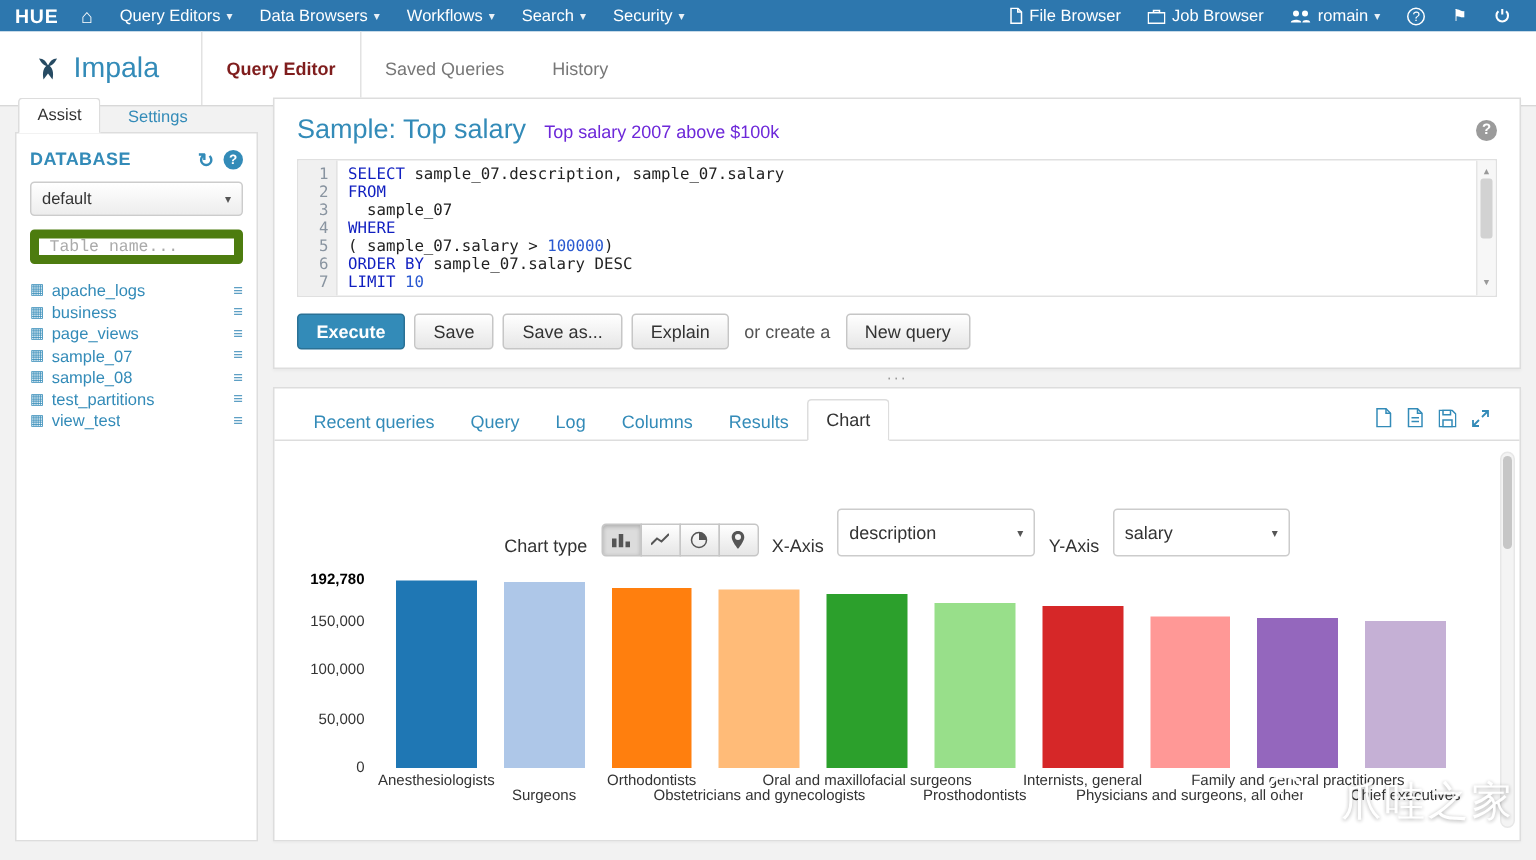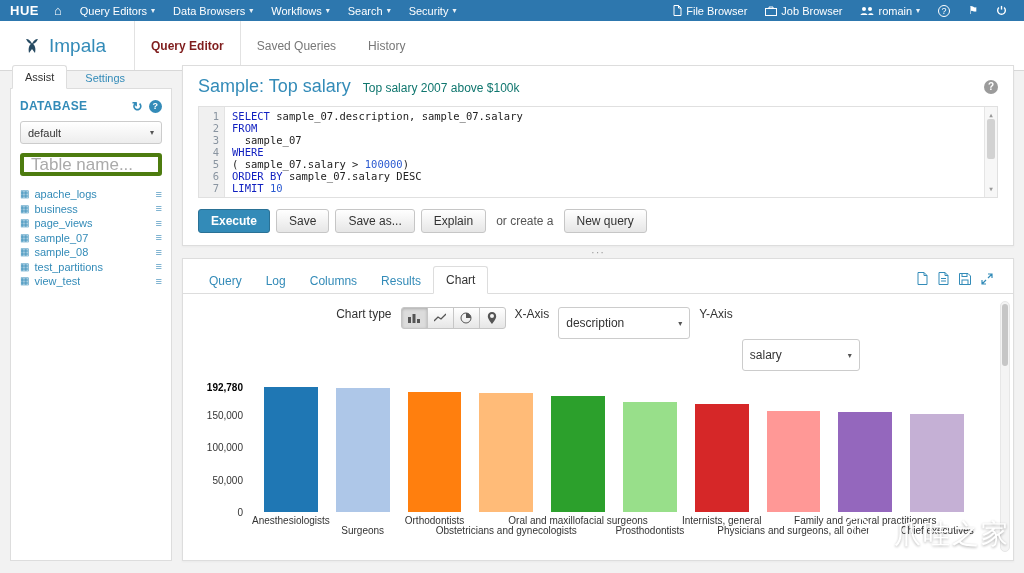--- a/index.html
+++ b/index.html
@@ -33,35 +33,35 @@
   .side-tab{font-size:11px;padding:5px 12px;cursor:pointer;}
   .side-tab.active{background:#fff;border:1px solid #ddd;border-bottom:1px solid #fff;border-radius:3px 3px 0 0;color:#333;}
   .side-tab.link{color:#338bb8;padding:5px 2px;}
   .sidebar-panel{flex:1;background:#fff;border:1px solid #ddd;padding:10px 9px;}
   .db-header{display:flex;align-items:center;color:#338bb8;font-weight:bold;font-size:12px;letter-spacing:.3px;margin-bottom:8px;}
   .db-header .sp{flex:1;}
   .icon-refresh{color:#338bb8;font-size:13px;margin-right:6px;cursor:pointer;line-height:1;}
   .circle-help{width:13px;height:13px;background:#338bb8;color:#fff;border-radius:50%;font-size:9px;font-weight:bold;display:flex;align-items:center;justify-content:center;cursor:pointer;}
   .control-select{height:23px;border:1px solid #ccc;border-radius:3px;background:linear-gradient(#fff,#ededed);display:flex;align-items:center;padding:0 7px;font-size:11px;color:#333;margin-bottom:9px;cursor:pointer;}
   .control-select .sel-caret{margin-left:auto;color:#555;font-size:8px;}
-  .table-filter{width:100%;height:23px;border:4px solid #4d7c0f;border-radius:3px;padding:0 7px;font-size:17px;color:#555;margin-bottom:11px;font-family:Liberation Sans, sans-serif;}
+  .table-filter{width:100%;height:23px;border:6px solid #4d7c0f;border-radius:3px;padding:0 7px;font-size:11px;color:#555;margin-bottom:11px;font-family:Liberation Mono, monospace;}
   .table-filter::placeholder{color:#aaa;}
   .table-row{display:flex;align-items:center;gap:5px;height:14.5px;font-size:11px;color:#338bb8;cursor:pointer;}
   .table-row .ticon{font-size:10px;line-height:1;}
   .table-row .tname{white-space:nowrap;overflow:hidden;}
   .table-row .cicon{margin-left:auto;color:#5d9fc4;font-size:11px;line-height:1;cursor:pointer;}
 
   
   .panel{background:#fff;border:1px solid #ddd;box-shadow:0 1px 2px rgba(0,0,0,.04);}
 
   
   .query-panel{padding:10px 15px 12px;}
   .query-head{display:flex;align-items:baseline;margin-bottom:9px;}
   .query-title{color:#338bb8;font-size:18px;font-weight:normal;}
-  .query-sub{color:#0f766e;font-size:12px;margin-left:12px;cursor:pointer;}
+  .query-sub{color:#6d28d9;font-size:12px;margin-left:12px;cursor:pointer;}
   .help-right{margin-left:auto;width:14px;height:14px;background:#9b9b9b;color:#fff;border-radius:50%;font-size:10px;font-weight:bold;display:flex;align-items:center;justify-content:center;align-self:center;cursor:pointer;}
   .editor{display:flex;border:1px solid #e0e0e0;position:relative;font-family:"DejaVu Sans Mono",monospace;font-size:10.5px;line-height:12px;background:#fff;}
   .gutter{width:26px;background:#f0f0f0;border-right:1px solid #e3e3e3;text-align:right;padding:3px 5px 3px 0;color:#8994a0;}
   .code{flex:1;padding:3px 7px;overflow:hidden;}
   .cline{white-space:pre;}
   .tok-kw{color:#101fc0;}
   .tok-num{color:#2a59d0;}
   .tok-pl{color:#222;}
   .ed-scroll{position:absolute;right:0;top:0;bottom:0;width:13px;background:#f7f7f7;border-left:1px solid #e5e5e5;display:flex;flex-direction:column;justify-content:space-between;align-items:center;color:#999;font-size:6px;padding:2px 0;}
   .ed-thumb{position:absolute;top:12px;left:2px;right:2px;height:40px;background:#d2d2d2;border-radius:2px;}
@@ -74,21 +74,21 @@
   .splitter{height:12px;display:flex;align-items:center;justify-content:center;color:#999;font-size:11px;letter-spacing:1px;cursor:row-resize;line-height:4px;}
 
   
   .results-panel{flex:1;display:flex;flex-direction:column;min-height:0;position:relative;}
   .res-tabs{display:flex;align-items:flex-end;padding:7px 14px 0;border-bottom:1px solid #ddd;}
   .res-tab{font-size:12px;color:#338bb8;padding:6px 12px;margin-bottom:-1px;cursor:pointer;white-space:nowrap;}
   .res-tab.active{color:#333;background:#fff;border:1px solid #ddd;border-bottom:1px solid #fff;border-radius:3px 3px 0 0;}
   .res-icons{margin-left:auto;display:flex;gap:10px;align-items:center;padding:0 6px 8px 0;}
   .res-icons svg{cursor:pointer;display:block;}
 
-  .chart-controls{display:flex;align-items:flex-start;justify-content:center;gap:9px;margin:13px 0 2px;font-size:12px;color:#333;}
+  .chart-controls{display:flex;align-items:flex-end;justify-content:center;gap:9px;margin:13px 0 2px;font-size:12px;color:#333;}
   .btn-group{display:flex;}
   .btn-icon{width:27px;height:22px;border:1px solid #c6c6c6;background:linear-gradient(#fff,#e6e6e6);display:flex;align-items:center;justify-content:center;cursor:pointer;margin-left:-1px;}
   .btn-icon:first-child{border-radius:3px 0 0 3px;margin-left:0;}
   .btn-icon:last-child{border-radius:0 3px 3px 0;}
   .btn-icon.active{background:#dcdcdc;box-shadow:inset 0 1px 3px rgba(0,0,0,.22);}
   .axis-select{width:132px;height:32px;border:1px solid #ccc;border-radius:3px;background:#fff;display:flex;align-items:center;padding:0 7px;font-size:12px;color:#333;cursor:pointer;}
   .axis-select .sel-caret{margin-left:auto;color:#555;font-size:8px;}
 
   
   .chart{position:relative;flex:1;margin:6px 26px 6px 8px;min-height:0;}
@@ -294,20 +294,21 @@
         <span class="or-text">or create a</span>
         <button class="btn">New query</button>
       </div>
     </section>
 
     <div class="splitter">···</div>
 
     <section class="panel results-panel">
       <div class="res-tabs">
 
+        <div class="res-tab">Recent queries</div>
           <div class="res-tab">Query</div>
           <div class="res-tab">Log</div>
           <div class="res-tab">Columns</div>
           <div class="res-tab">Results</div>
           <div class="res-tab active">Chart</div>
           <div class="res-icons">
           <svg width="11" height="13" viewBox="0 0 11 13">
               <path d="M1 .5h6L10 3.5V12.5H1z" fill="none" stroke="#338bb8"></path>
               <path d="M7 .5V3.5h3" fill="none" stroke="#338bb8"></path>
             </svg>

